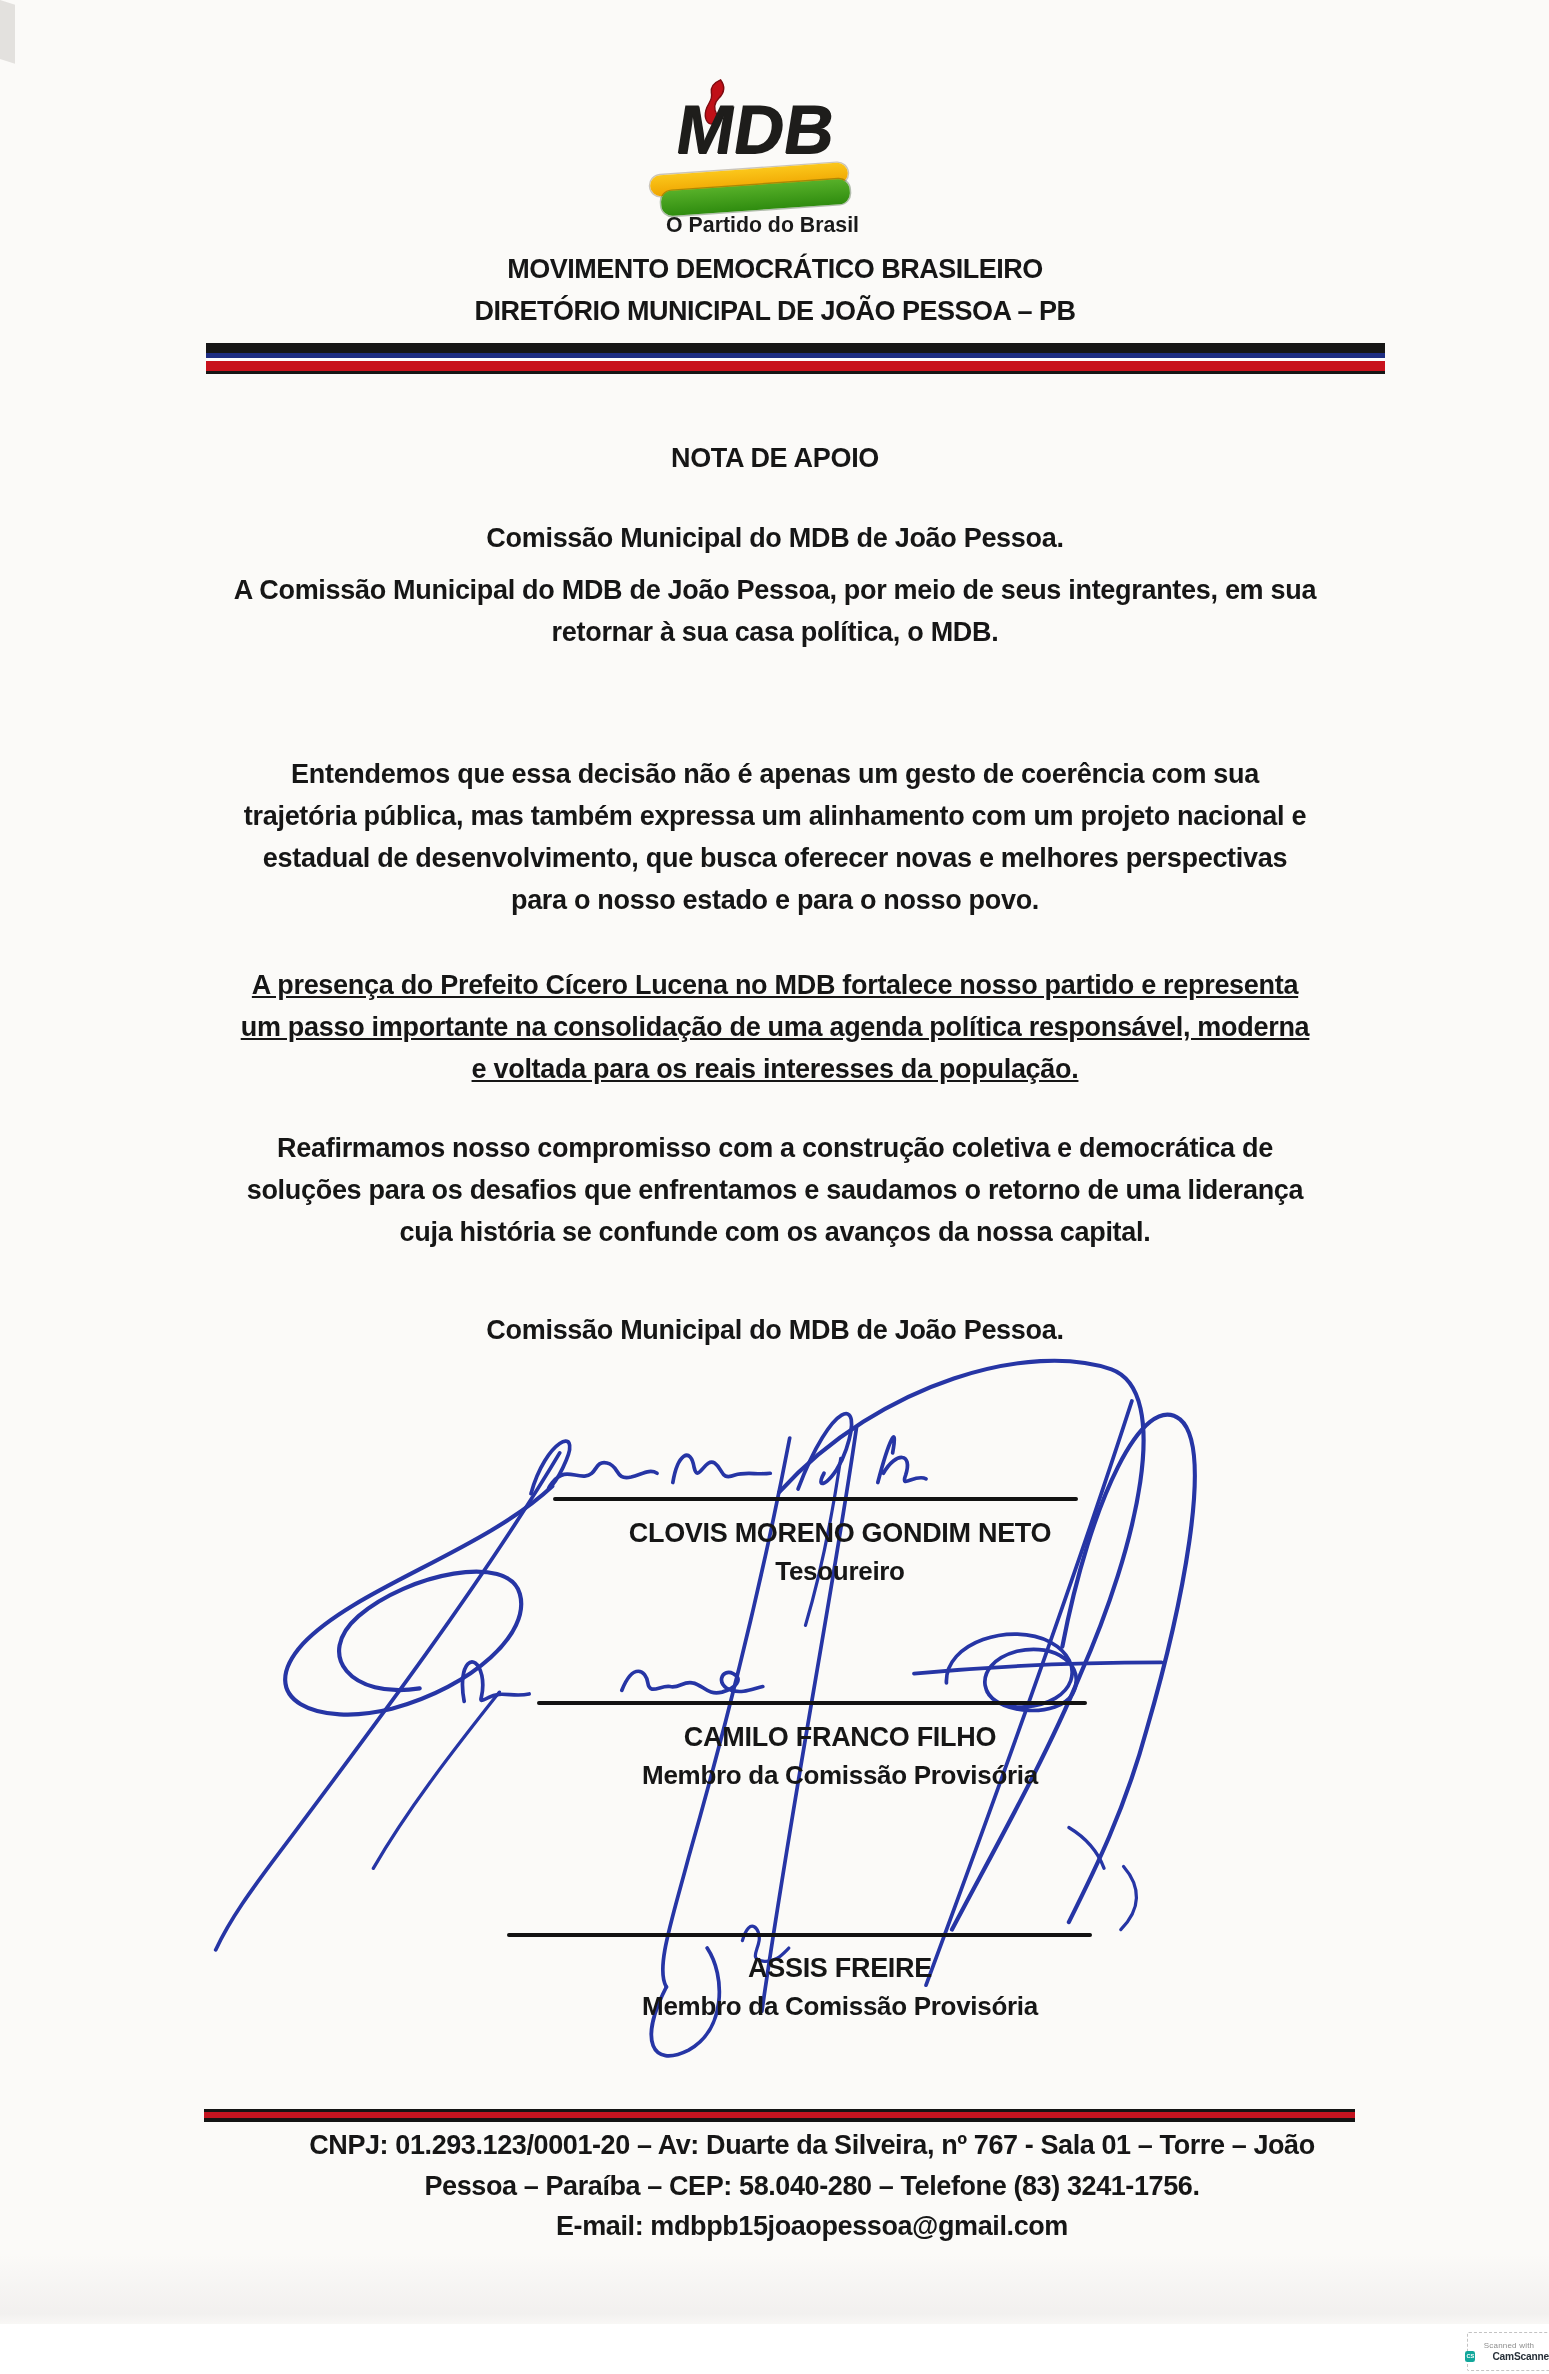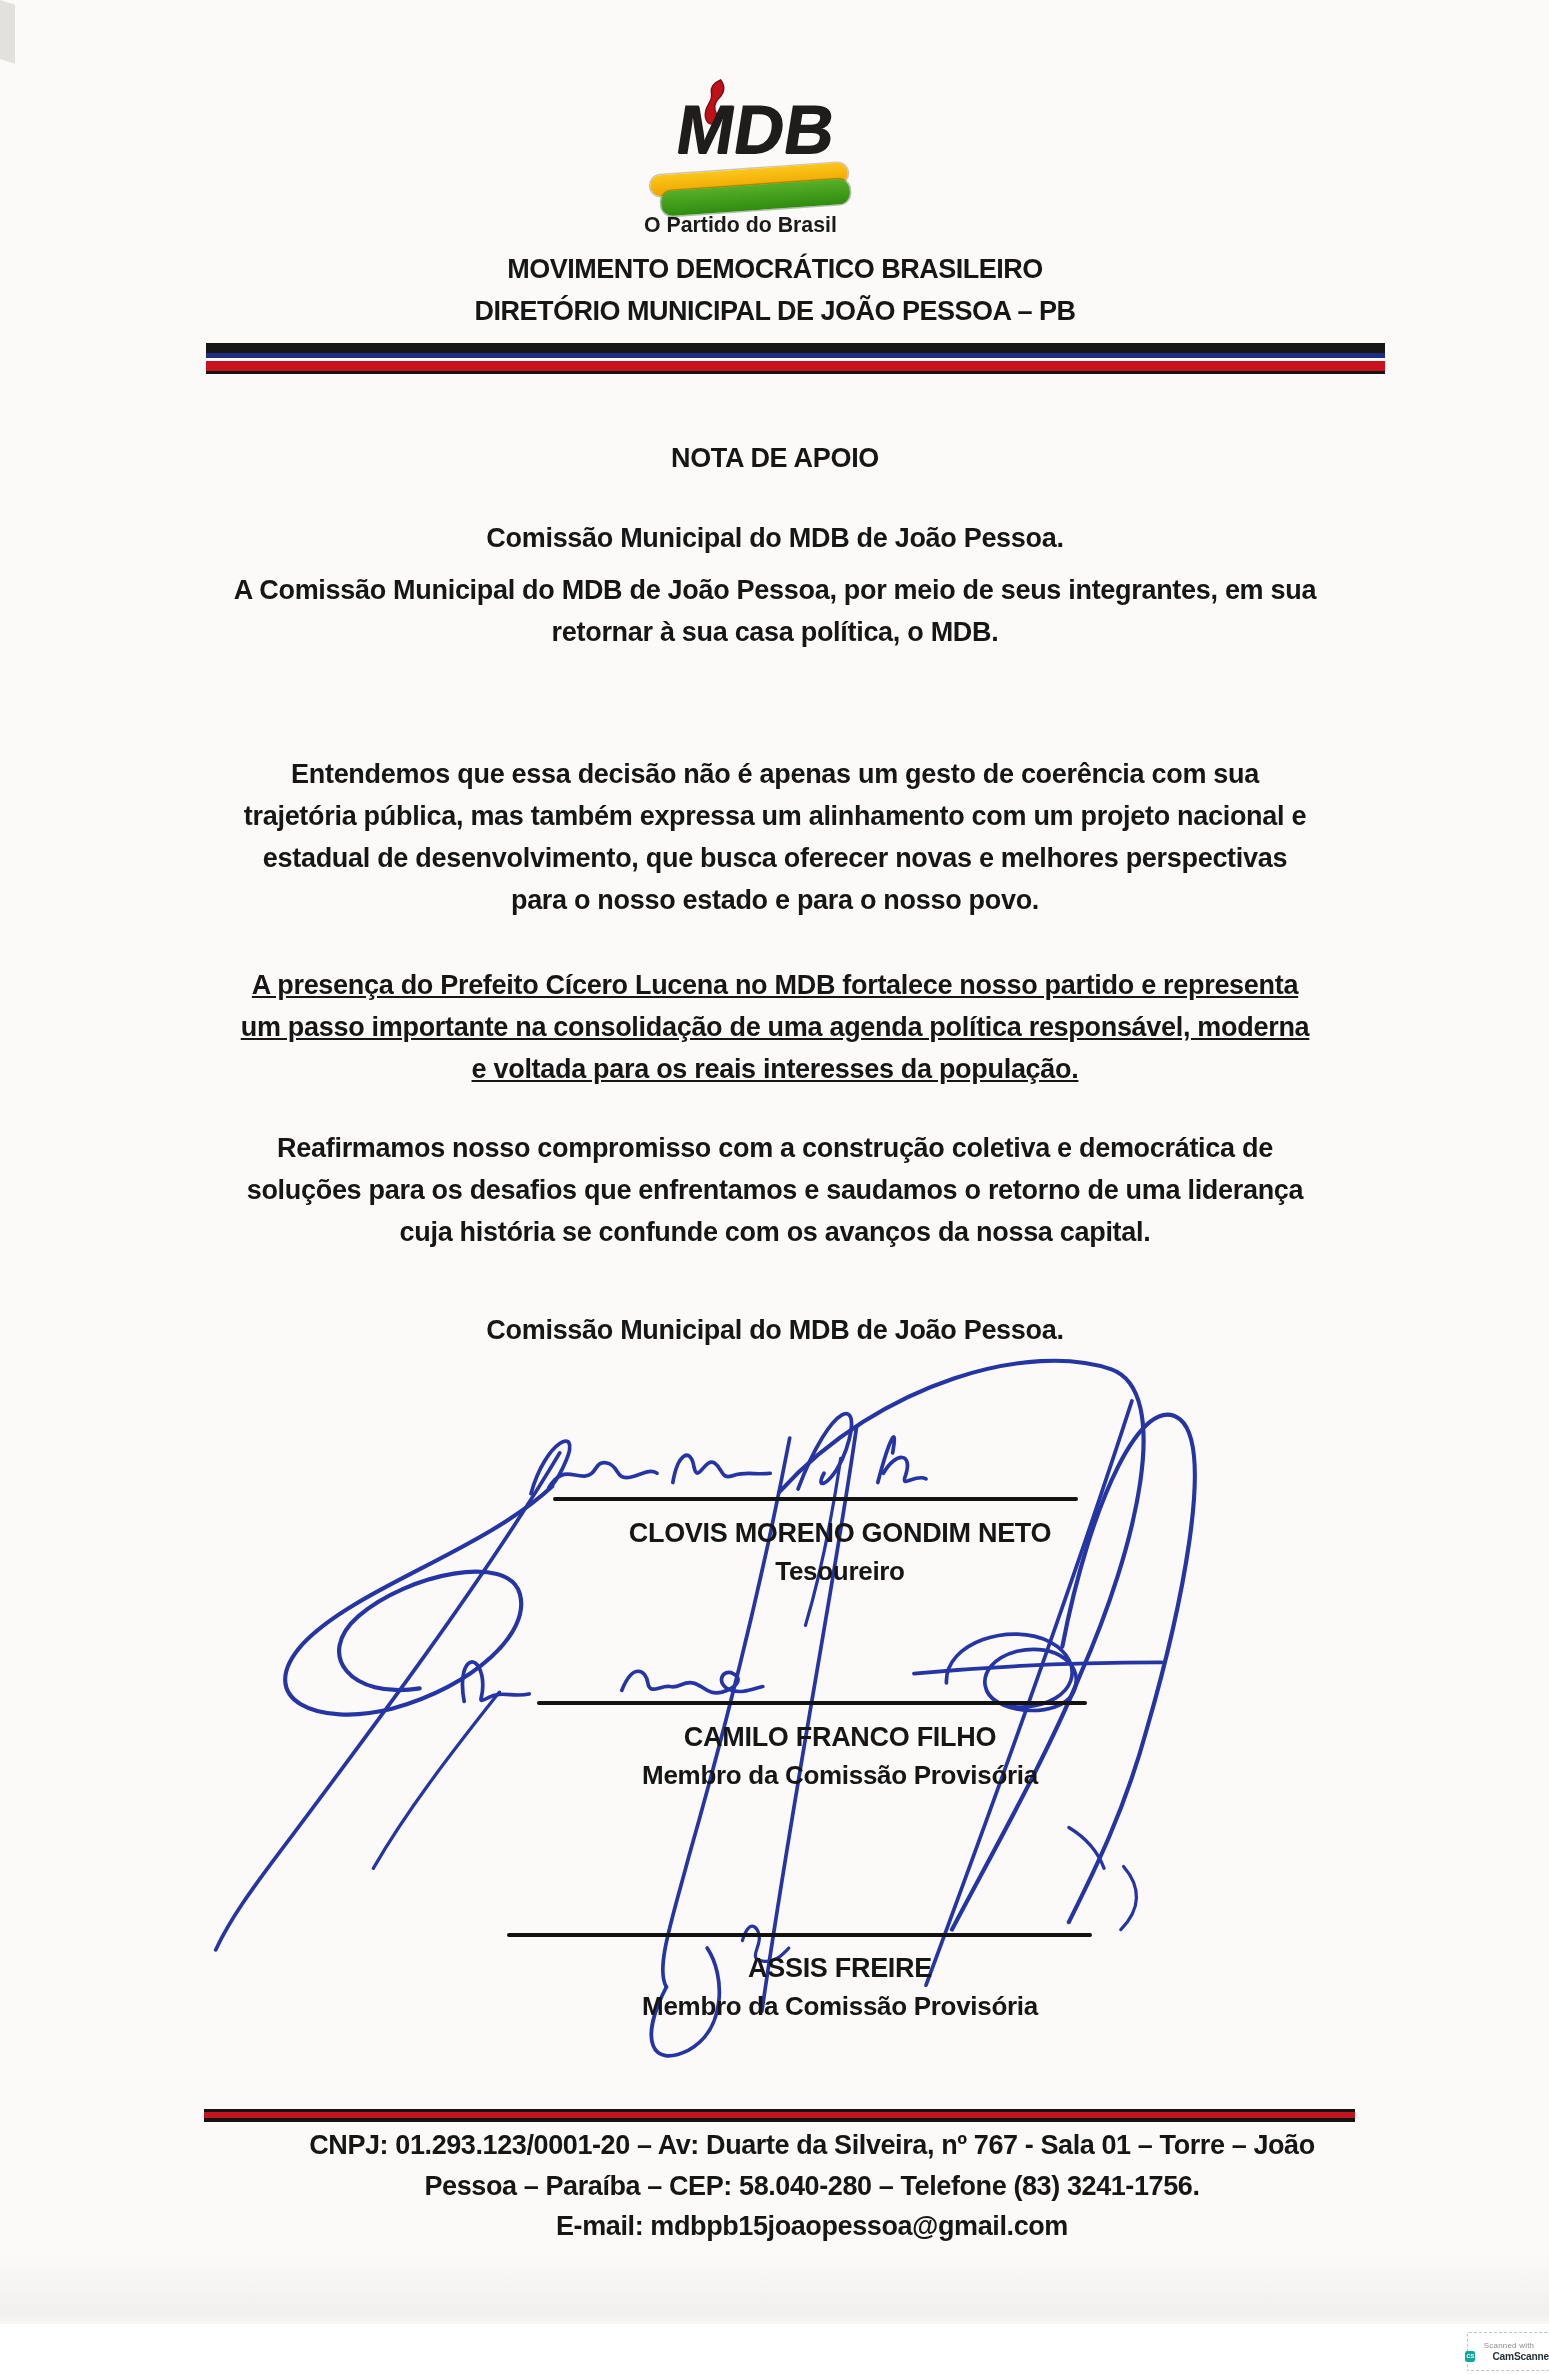--- a/index.html
+++ b/index.html
@@ -28,21 +28,21 @@
     background:linear-gradient(to bottom,#fbc71b,#efa400);box-shadow:0 0 0 1.4px rgba(60,40,0,.25);}
   .bar-green{left:16.7px;top:94px;width:189px;height:25px;transform:rotate(-4deg);
     background:linear-gradient(to bottom,#57b029,#2f8c0f);box-shadow:0 0 0 1.4px rgba(10,50,0,.3);}
   .logo-word{
     position:absolute;left:33px;top:1.9px;width:158px;
     font-size:69px;line-height:74px;font-weight:bold;color:#1e1d1b;
     transform:skewX(-9deg);letter-spacing:0px;text-shadow:0.9px 0.9px 0 #1e1d1b;
   }
   .flame{position:absolute;left:58px;top:-13px;width:28px;height:48px;}
   .tagline{
-    position:absolute;left:0;top:122px;width:100%;text-align:left;
+    position:absolute;left:0;top:122px;width:100%;text-align:right;
     font-size:21.3px;font-weight:bold;color:#1a1a1a;letter-spacing:0px;white-space:nowrap;
   }
   
   .cline{
     position:absolute;left:0;width:1550px;text-align:center;white-space:nowrap;
     font-weight:bold;
   }
   .hline{font-size:27px;letter-spacing:-0.5px;}
   .bline{font-size:27px;letter-spacing:-0.3px;line-height:42px;height:42px;margin-top:15px;}
   .para{position:absolute;left:0;width:1550px;text-align:center;}

